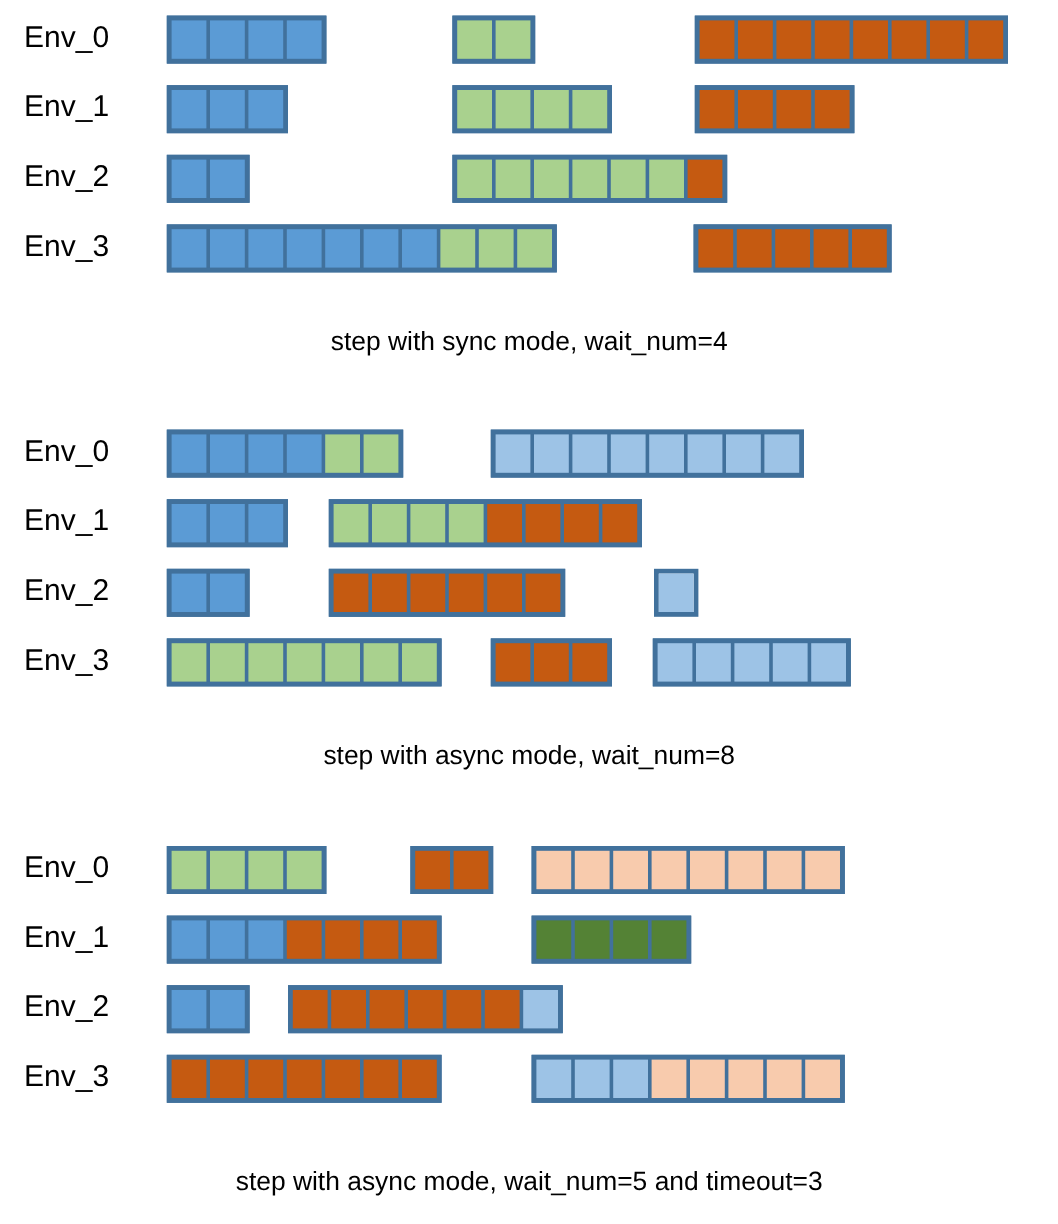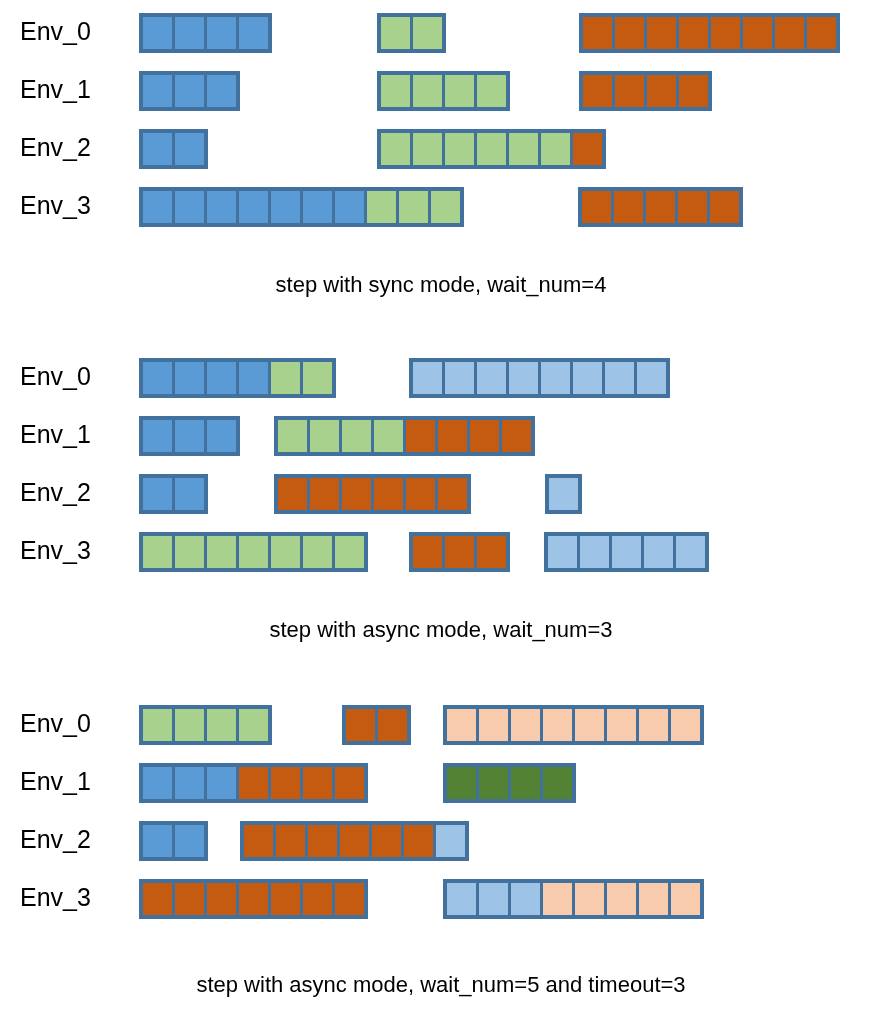--- a/index.html
+++ b/index.html
@@ -270,21 +270,21 @@
             </div>
             <div class="block" style="left: 544px;">
               <div class="cell lightblue"></div>
               <div class="cell lightblue"></div>
               <div class="cell lightblue"></div>
               <div class="cell lightblue"></div>
               <div class="cell lightblue"></div>
             </div>
           </div>
         </div>
-        <div class="caption" style="top: 617px;">step with async mode, wait_num=3</div>
+        <div class="caption" style="top: 617px;">step with async mode, wait_num=8</div>
       </div>
       <div class="section" style="top: 0px;">
         <div class="row" style="top: 700px;">
           <div class="row-label">Env_0</div>
           <div class="track">
             <div class="block" style="left: 139px;">
               <div class="cell green"></div>
               <div class="cell green"></div>
               <div class="cell green"></div>
               <div class="cell green"></div>

